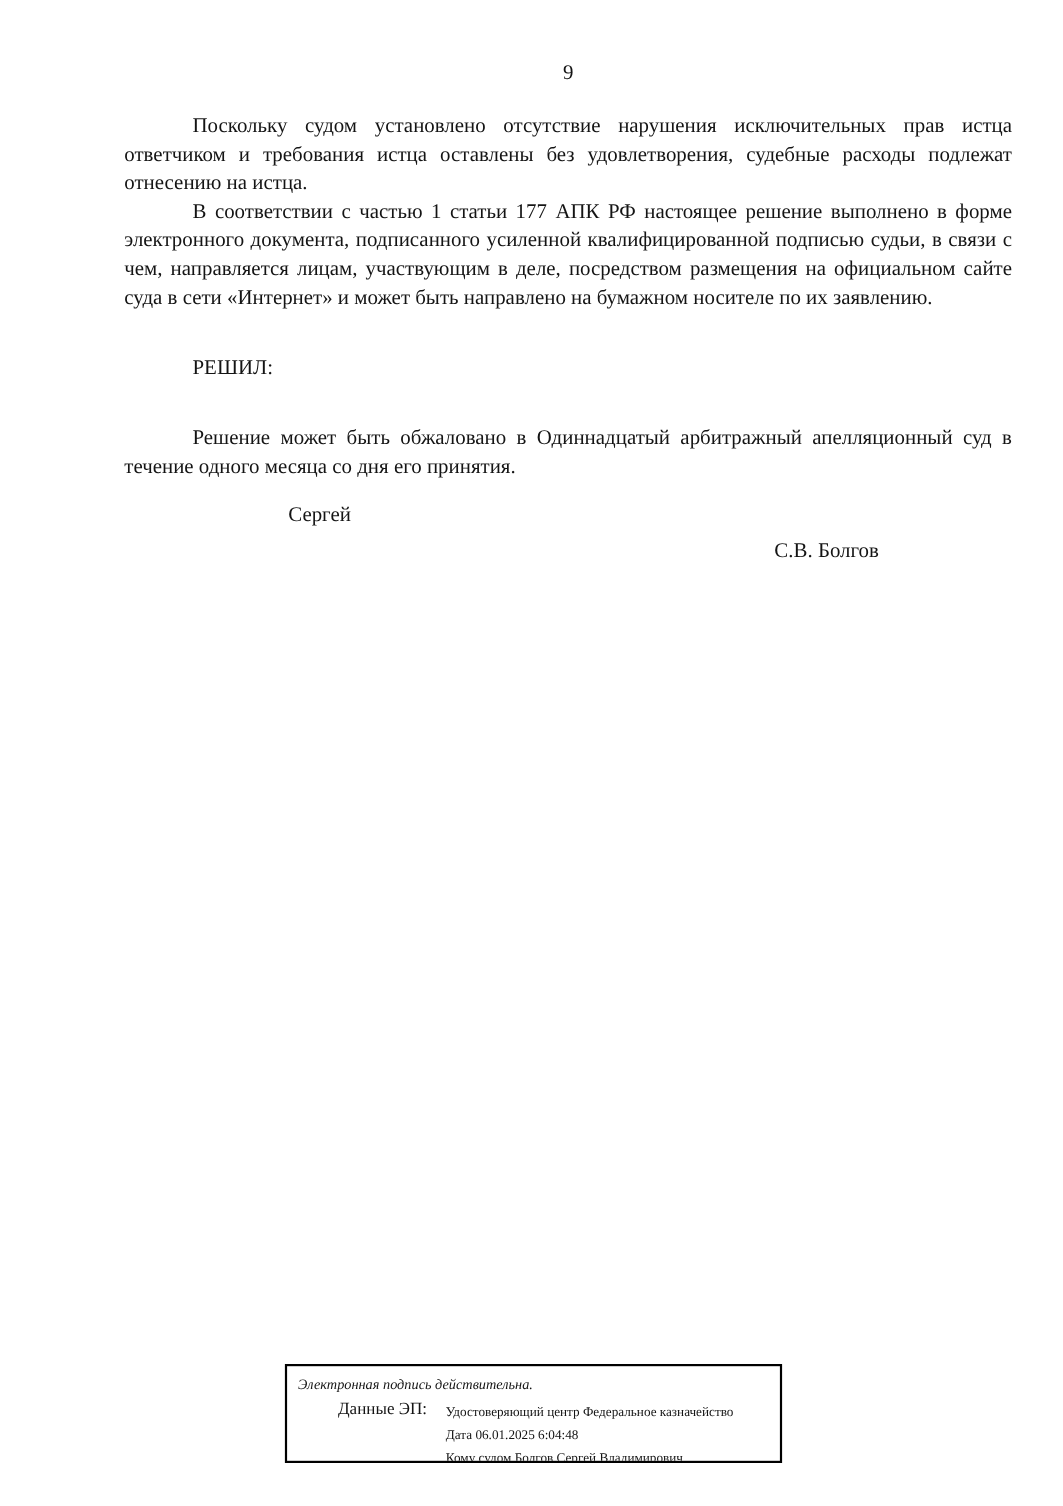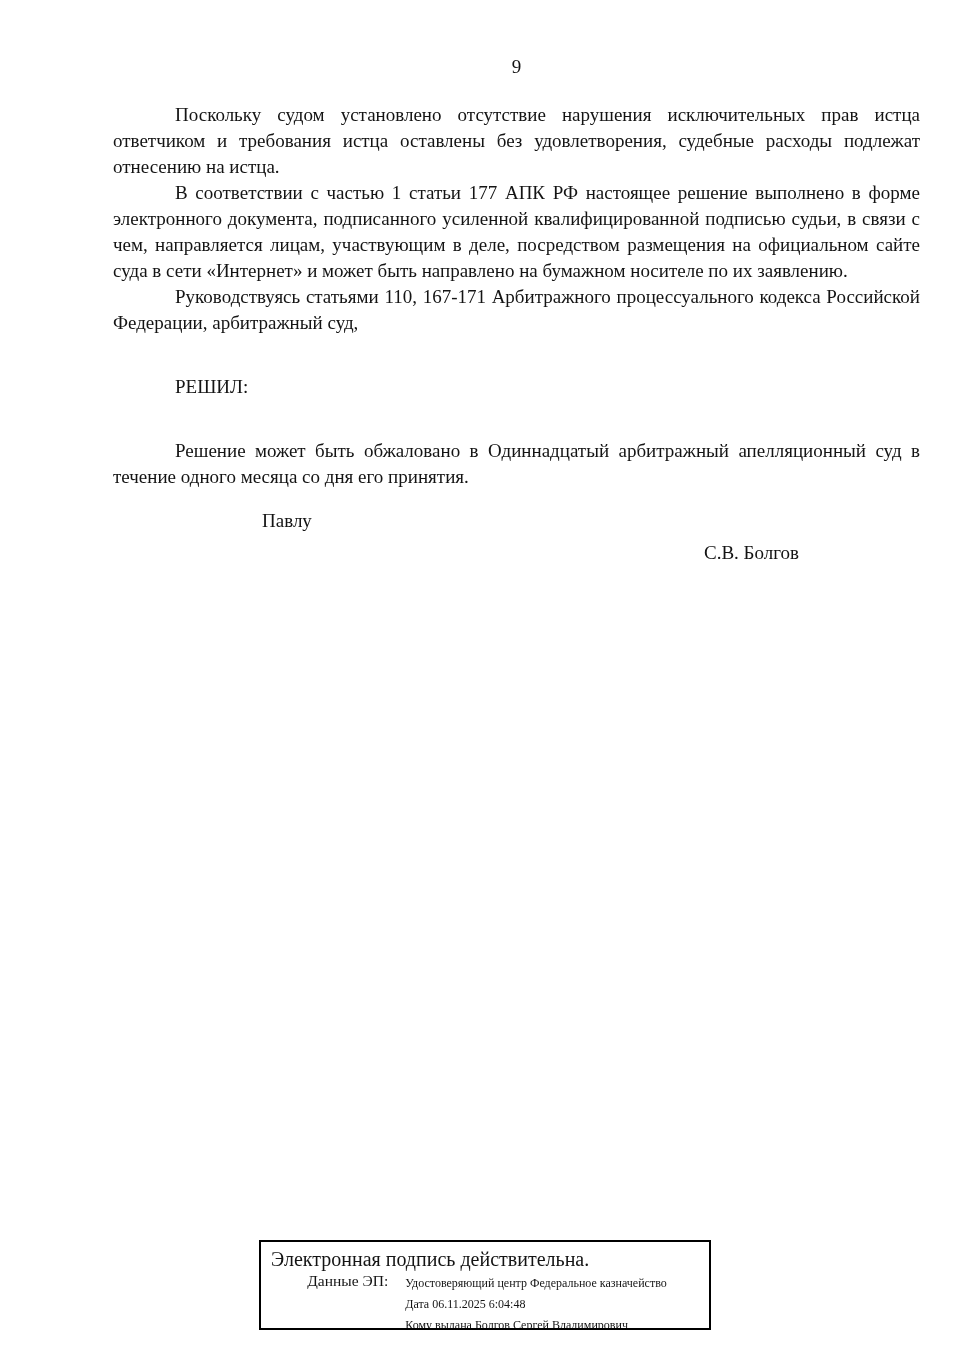--- a/index.html
+++ b/index.html
@@ -52,24 +52,25 @@
     top: 1240px;
     width: 452px;
     height: 90px;
     box-sizing: border-box;
     border: 2px solid #000000;
     background: #ffffff;
     padding: 7px 6px 0 10px;
     overflow: hidden;
   }
   .esign-validity {
-    font-size: 20px;
+    font-size: 13px;
     line-height: 20px;
     margin-bottom: 2px;
     white-space: nowrap;
+    font-style: italic;
   }
   .esign-data-row {
     display: flex;
     align-items: flex-start;
     justify-content: center;
   }
   .esign-data-label {
     font-size: 15.5px;
     line-height: 20px;
     width: 98px;
@@ -89,37 +90,36 @@
 </head>
 <body>
 
 <div class="page">
 
   <div class="page-number">9</div>
 
   <div class="body-text">
     <p>Поскольку судом установлено отсутствие нарушения исключительных прав истца ответчиком и требования истца оставлены без удовлетворения, судебные расходы подлежат отнесению на истца.</p>
     <p>В соответствии с частью 1 статьи 177 АПК РФ настоящее решение выполнено в форме электронного документа, подписанного усиленной квалифицированной подписью судьи, в связи с чем, направляется лицам, участвующим в деле, посредством размещения на официальном сайте суда в сети «Интернет» и может быть направлено на бумажном носителе по их заявлению.</p>
-    <p>Руководствуясь статьями 110, 167-171 Арбитражного процессуального кодекса Российской Федерации, арбитражный суд,</p>
 
     <p class="resolution-heading">РЕШИЛ:</p>
 
     <p>Решение может быть обжаловано в Одиннадцатый арбитражный апелляционный суд в течение одного месяца со дня его принятия.</p>
   </div>
 
   <div class="signature-row">
-    <span class="sig-label">Павлу</span>
+    <span class="sig-label">Сергей</span>
     <span class="sig-name">С.В. Болгов</span>
   </div>
 
   <div class="esign-stamp">
     <div class="esign-validity">Электронная подпись действительна.</div>
     <div class="esign-data-row">
       <div class="esign-data-label">Данные ЭП:</div>
       <div class="esign-details">
         <div>Удостоверяющий центр Федеральное казначейство</div>
-        <div>Дата 06.11.2025 6:04:48</div>
-        <div>Кому выдана Болгов Сергей Владимирович</div>
+        <div>Дата 06.01.2025 6:04:48</div>
+        <div>Кому судом Болгов Сергей Владимирович</div>
       </div>
     </div>
   </div>
 
 </div>
 
 </body></html>

